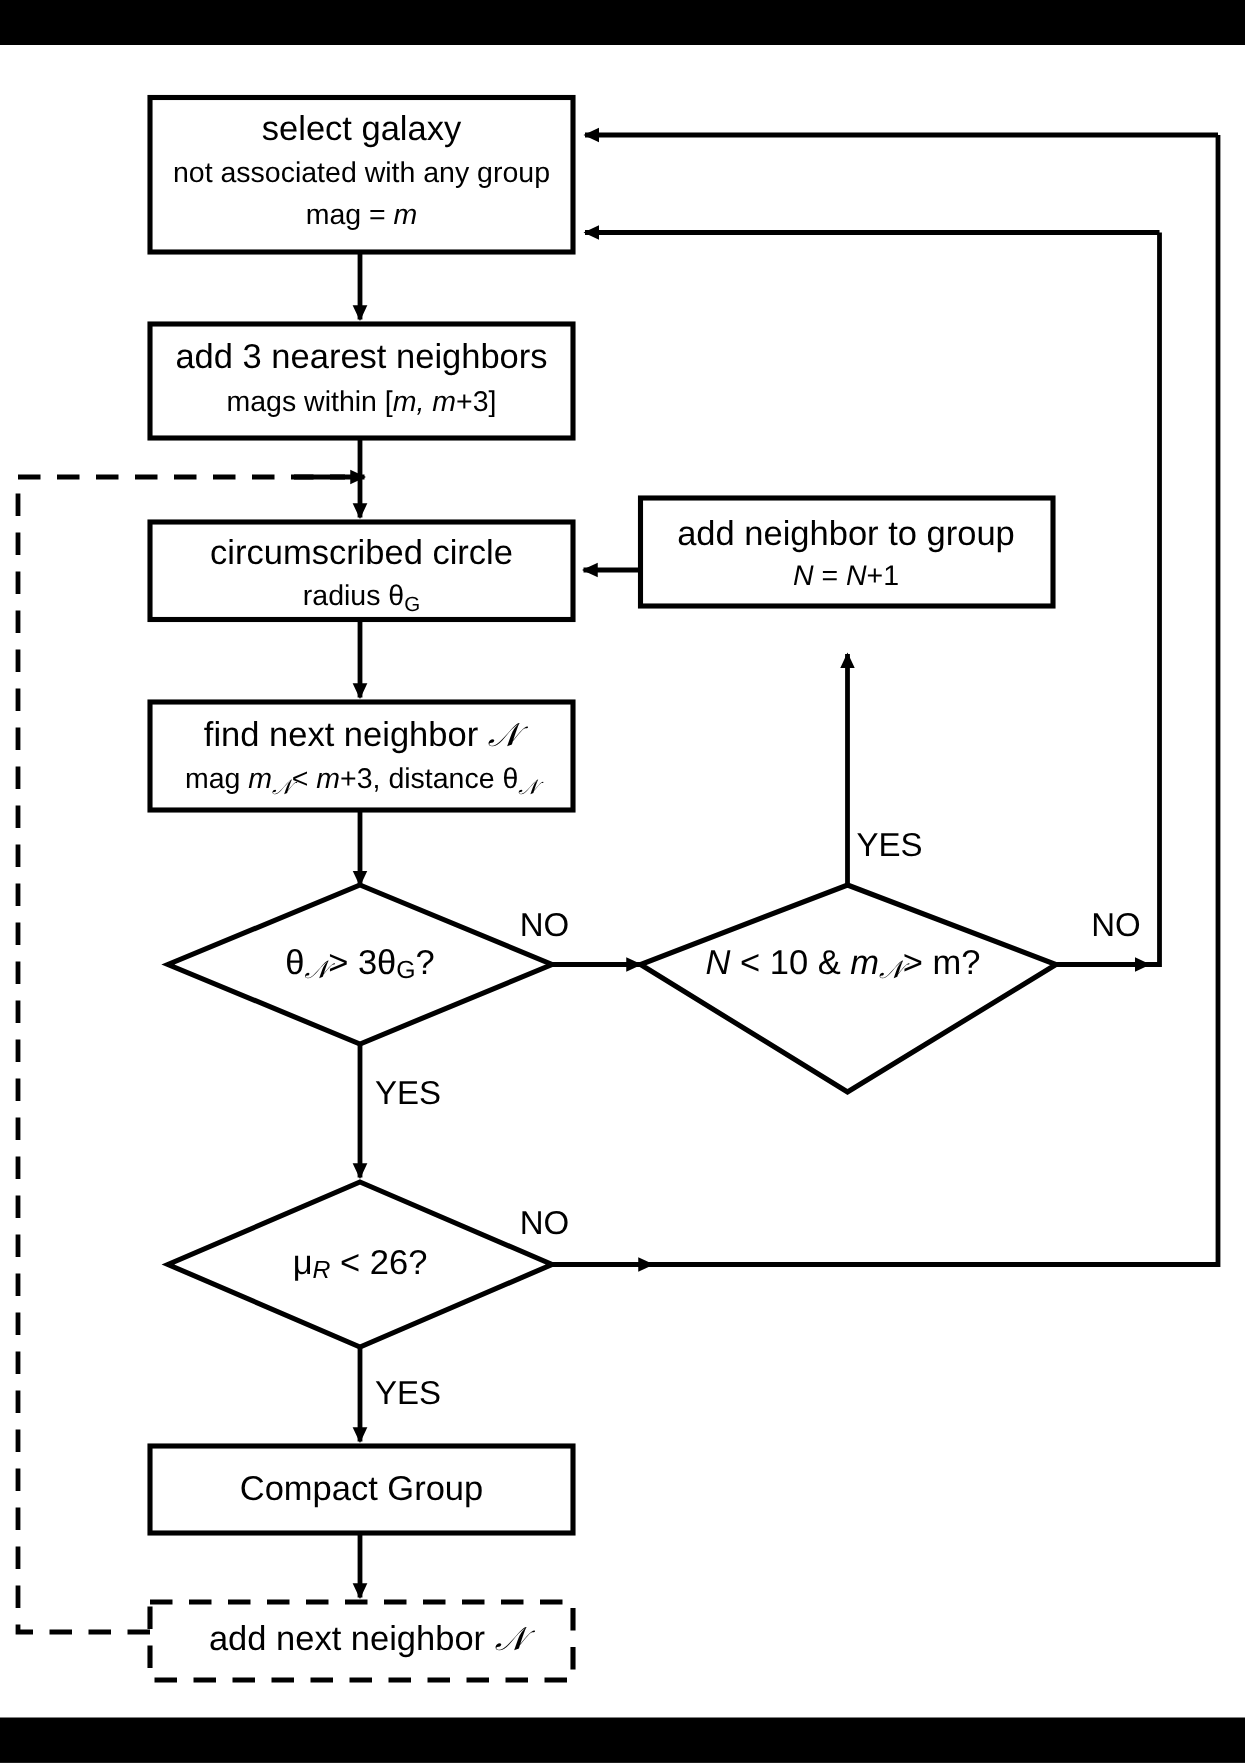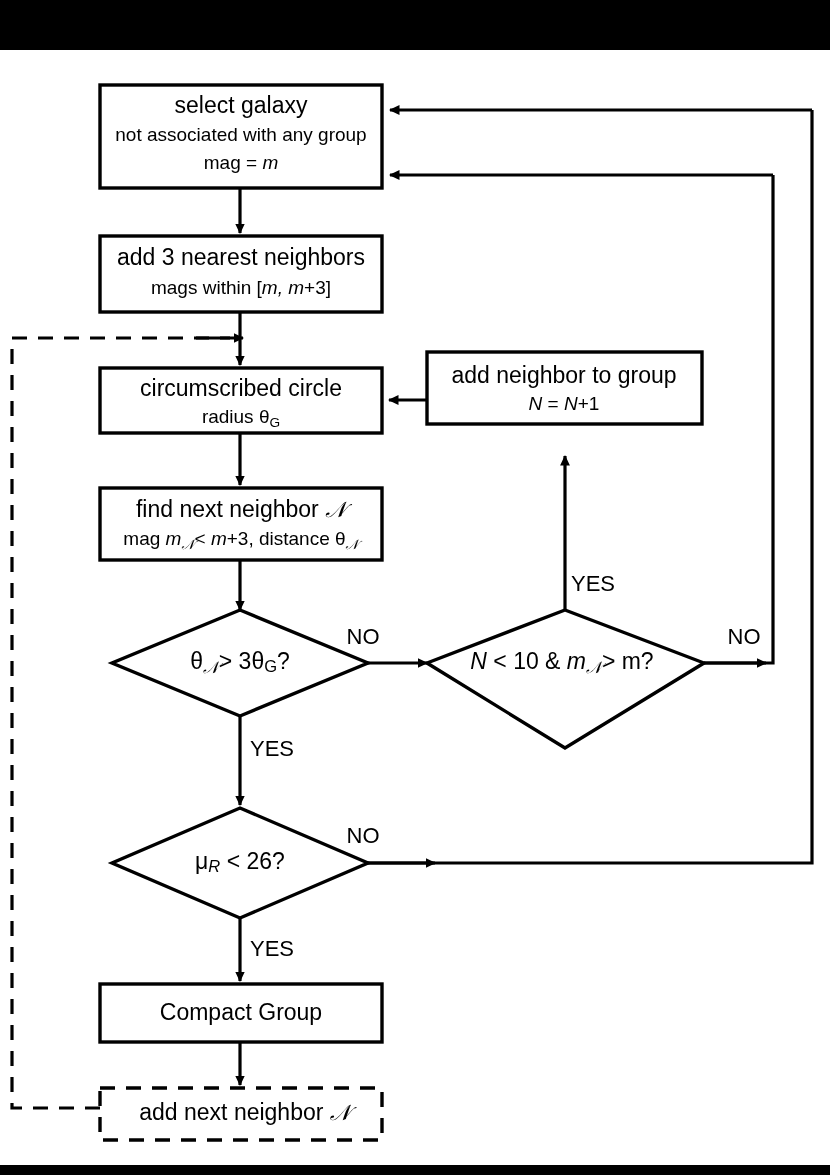--- a/index.html
+++ b/index.html
@@ -11,21 +11,20 @@
   body {
     width: 830px;
     height: 1175px;
     overflow: hidden;
     font-family: "Liberation Sans", sans-serif;
   }
   #flow-wrap {
     position: relative;
     width: 830px;
     height: 970px;
-    margin-top: 20px;
   }
   #flow-bar-top, #flow-bar-bottom {
     position: absolute;
     left: 0;
     width: 830px;
     background: #000000;
   }
   #flow-bar-top { top: 0; height: 30px; }
   #flow-bar-bottom { top: 1145px; height: 30px; }
   #flow-canvas {

